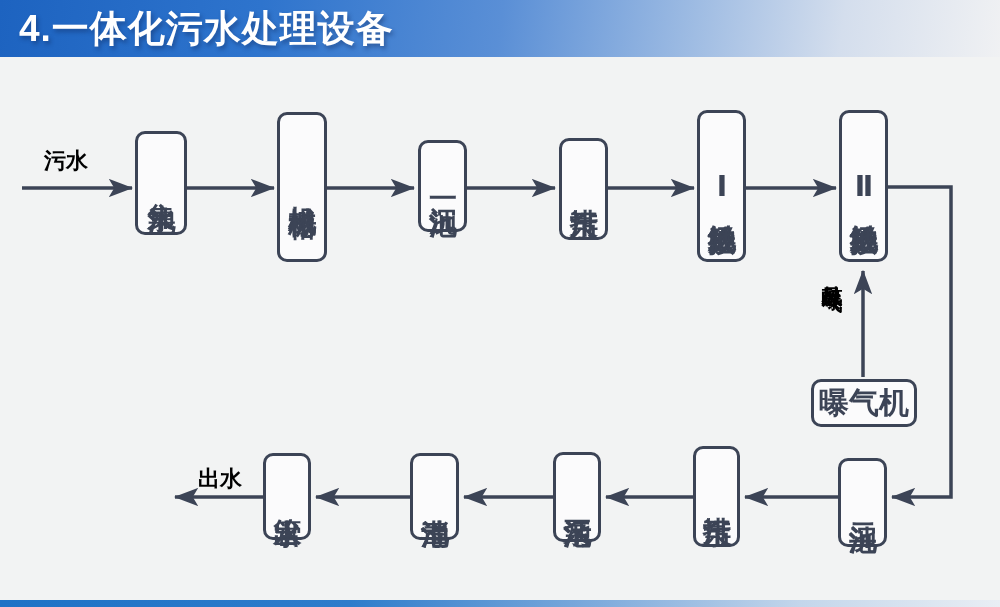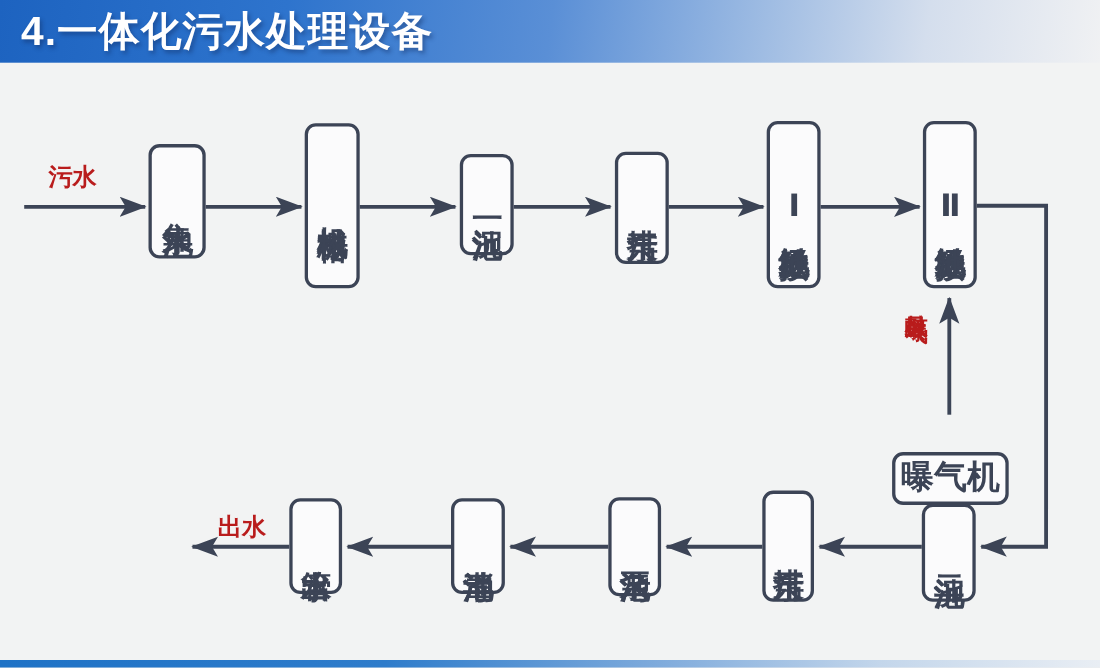--- a/index.html
+++ b/index.html
@@ -72,30 +72,30 @@
     writing-mode: vertical-rl;
     text-orientation: upright;
     letter-spacing: 2px;
   }
   .n1  { left: 135px; top: 131px; width: 52px;  height: 104px; }
   .n2  { left: 277px; top: 112px; width: 50px;  height: 150px; }
   .n3  { left: 418px; top: 140px; width: 49px;  height: 92px;  }
   .n4  { left: 559px; top: 138px; width: 49px;  height: 102px; }
   .n5  { left: 697px; top: 110px; width: 49px;  height: 152px; letter-spacing: 0; }
   .n6  { left: 839px; top: 110px; width: 49px;  height: 152px; letter-spacing: 0; }
-  .n7  { left: 811px; top: 379px; width: 106px; height: 48px;  font-size: 30px; margin-top: 32px; }
+  .n7  { left: 811px; top: 379px; width: 106px; height: 48px;  font-size: 30px; }
   .n8  { left: 838px; top: 458px; width: 49px;  height: 89px;  letter-spacing: 0; }
   .n9  { left: 693px; top: 446px; width: 47px;  height: 101px; }
   .n10 { left: 553px; top: 452px; width: 48px;  height: 90px;  letter-spacing: 0; }
   .n11 { left: 410px; top: 453px; width: 49px;  height: 87px;  letter-spacing: 0; }
   .n12 { left: 263px; top: 453px; width: 48px;  height: 87px;  letter-spacing: 0; }
 
   .flow-label {
     position: absolute;
-    color: #b91c1c;
+    color: #000000;
     font-weight: 700;
     font-size: 22px;
     line-height: 1;
     z-index: 2;
     white-space: nowrap;
     text-align: center;
   }
   .lbl-inlet  { left: 44px;  top: 150px; }
   .lbl-outlet { left: 198px; top: 468px; }
   .lbl-aeration {

